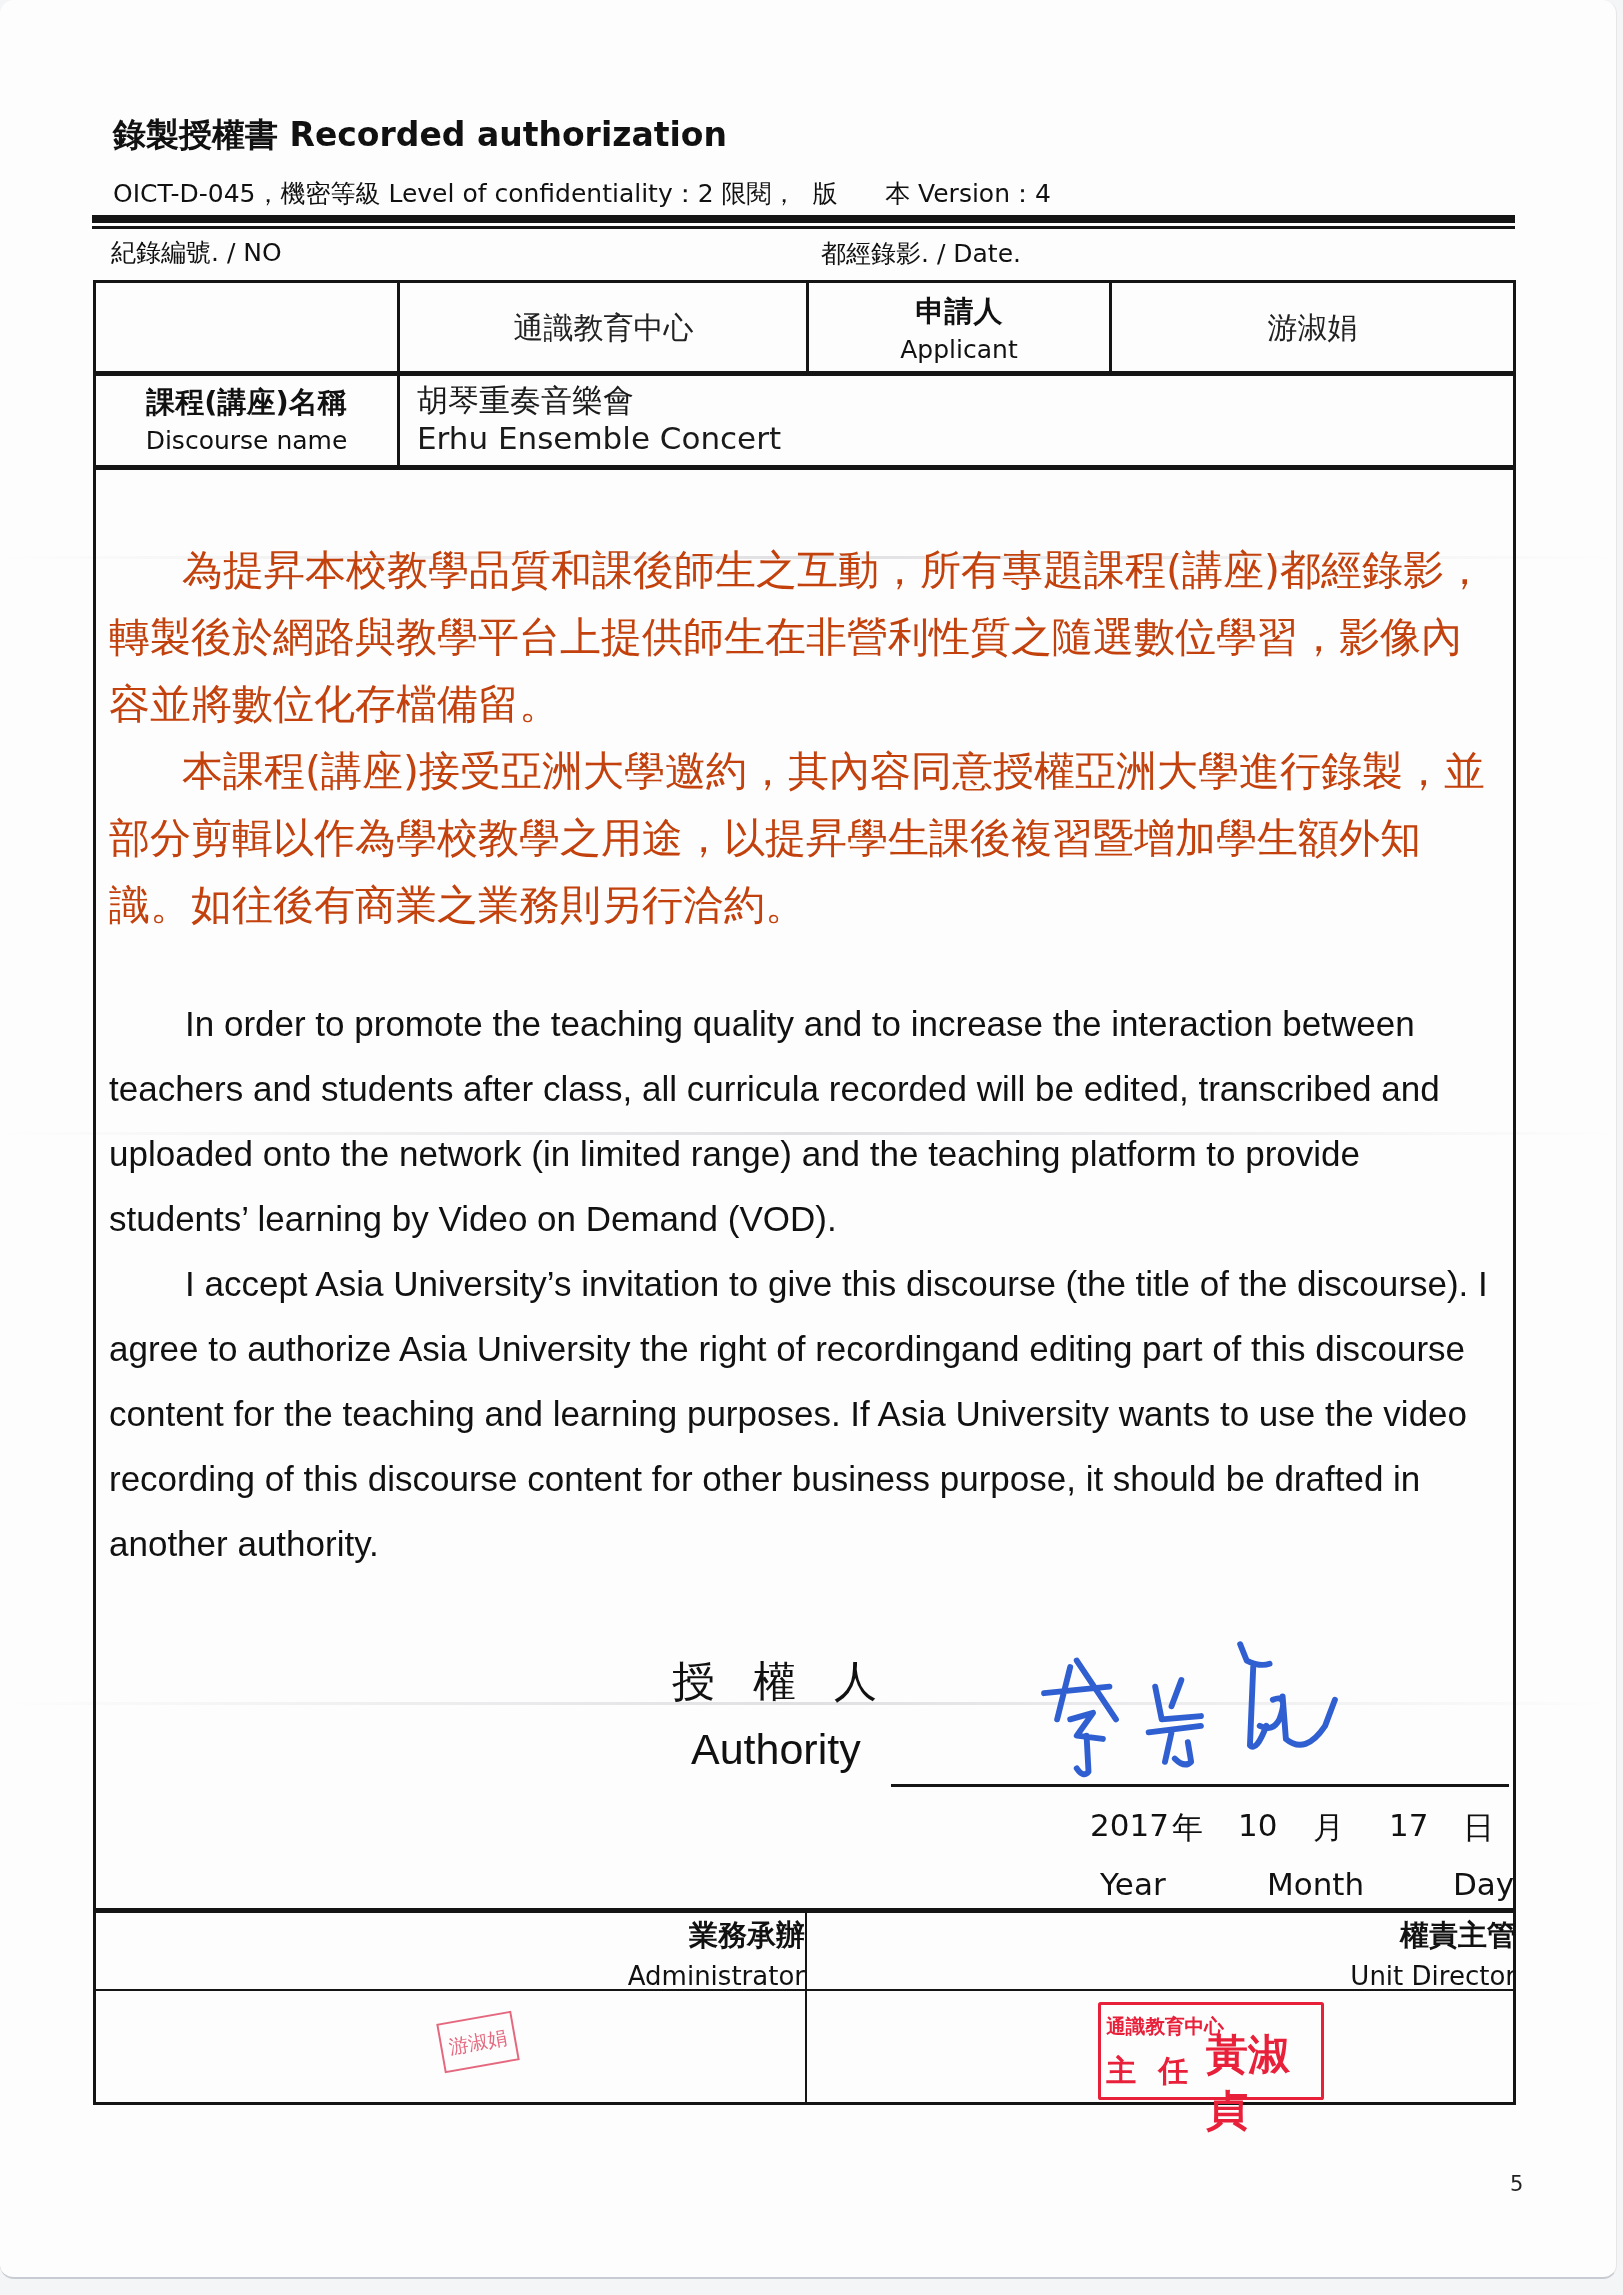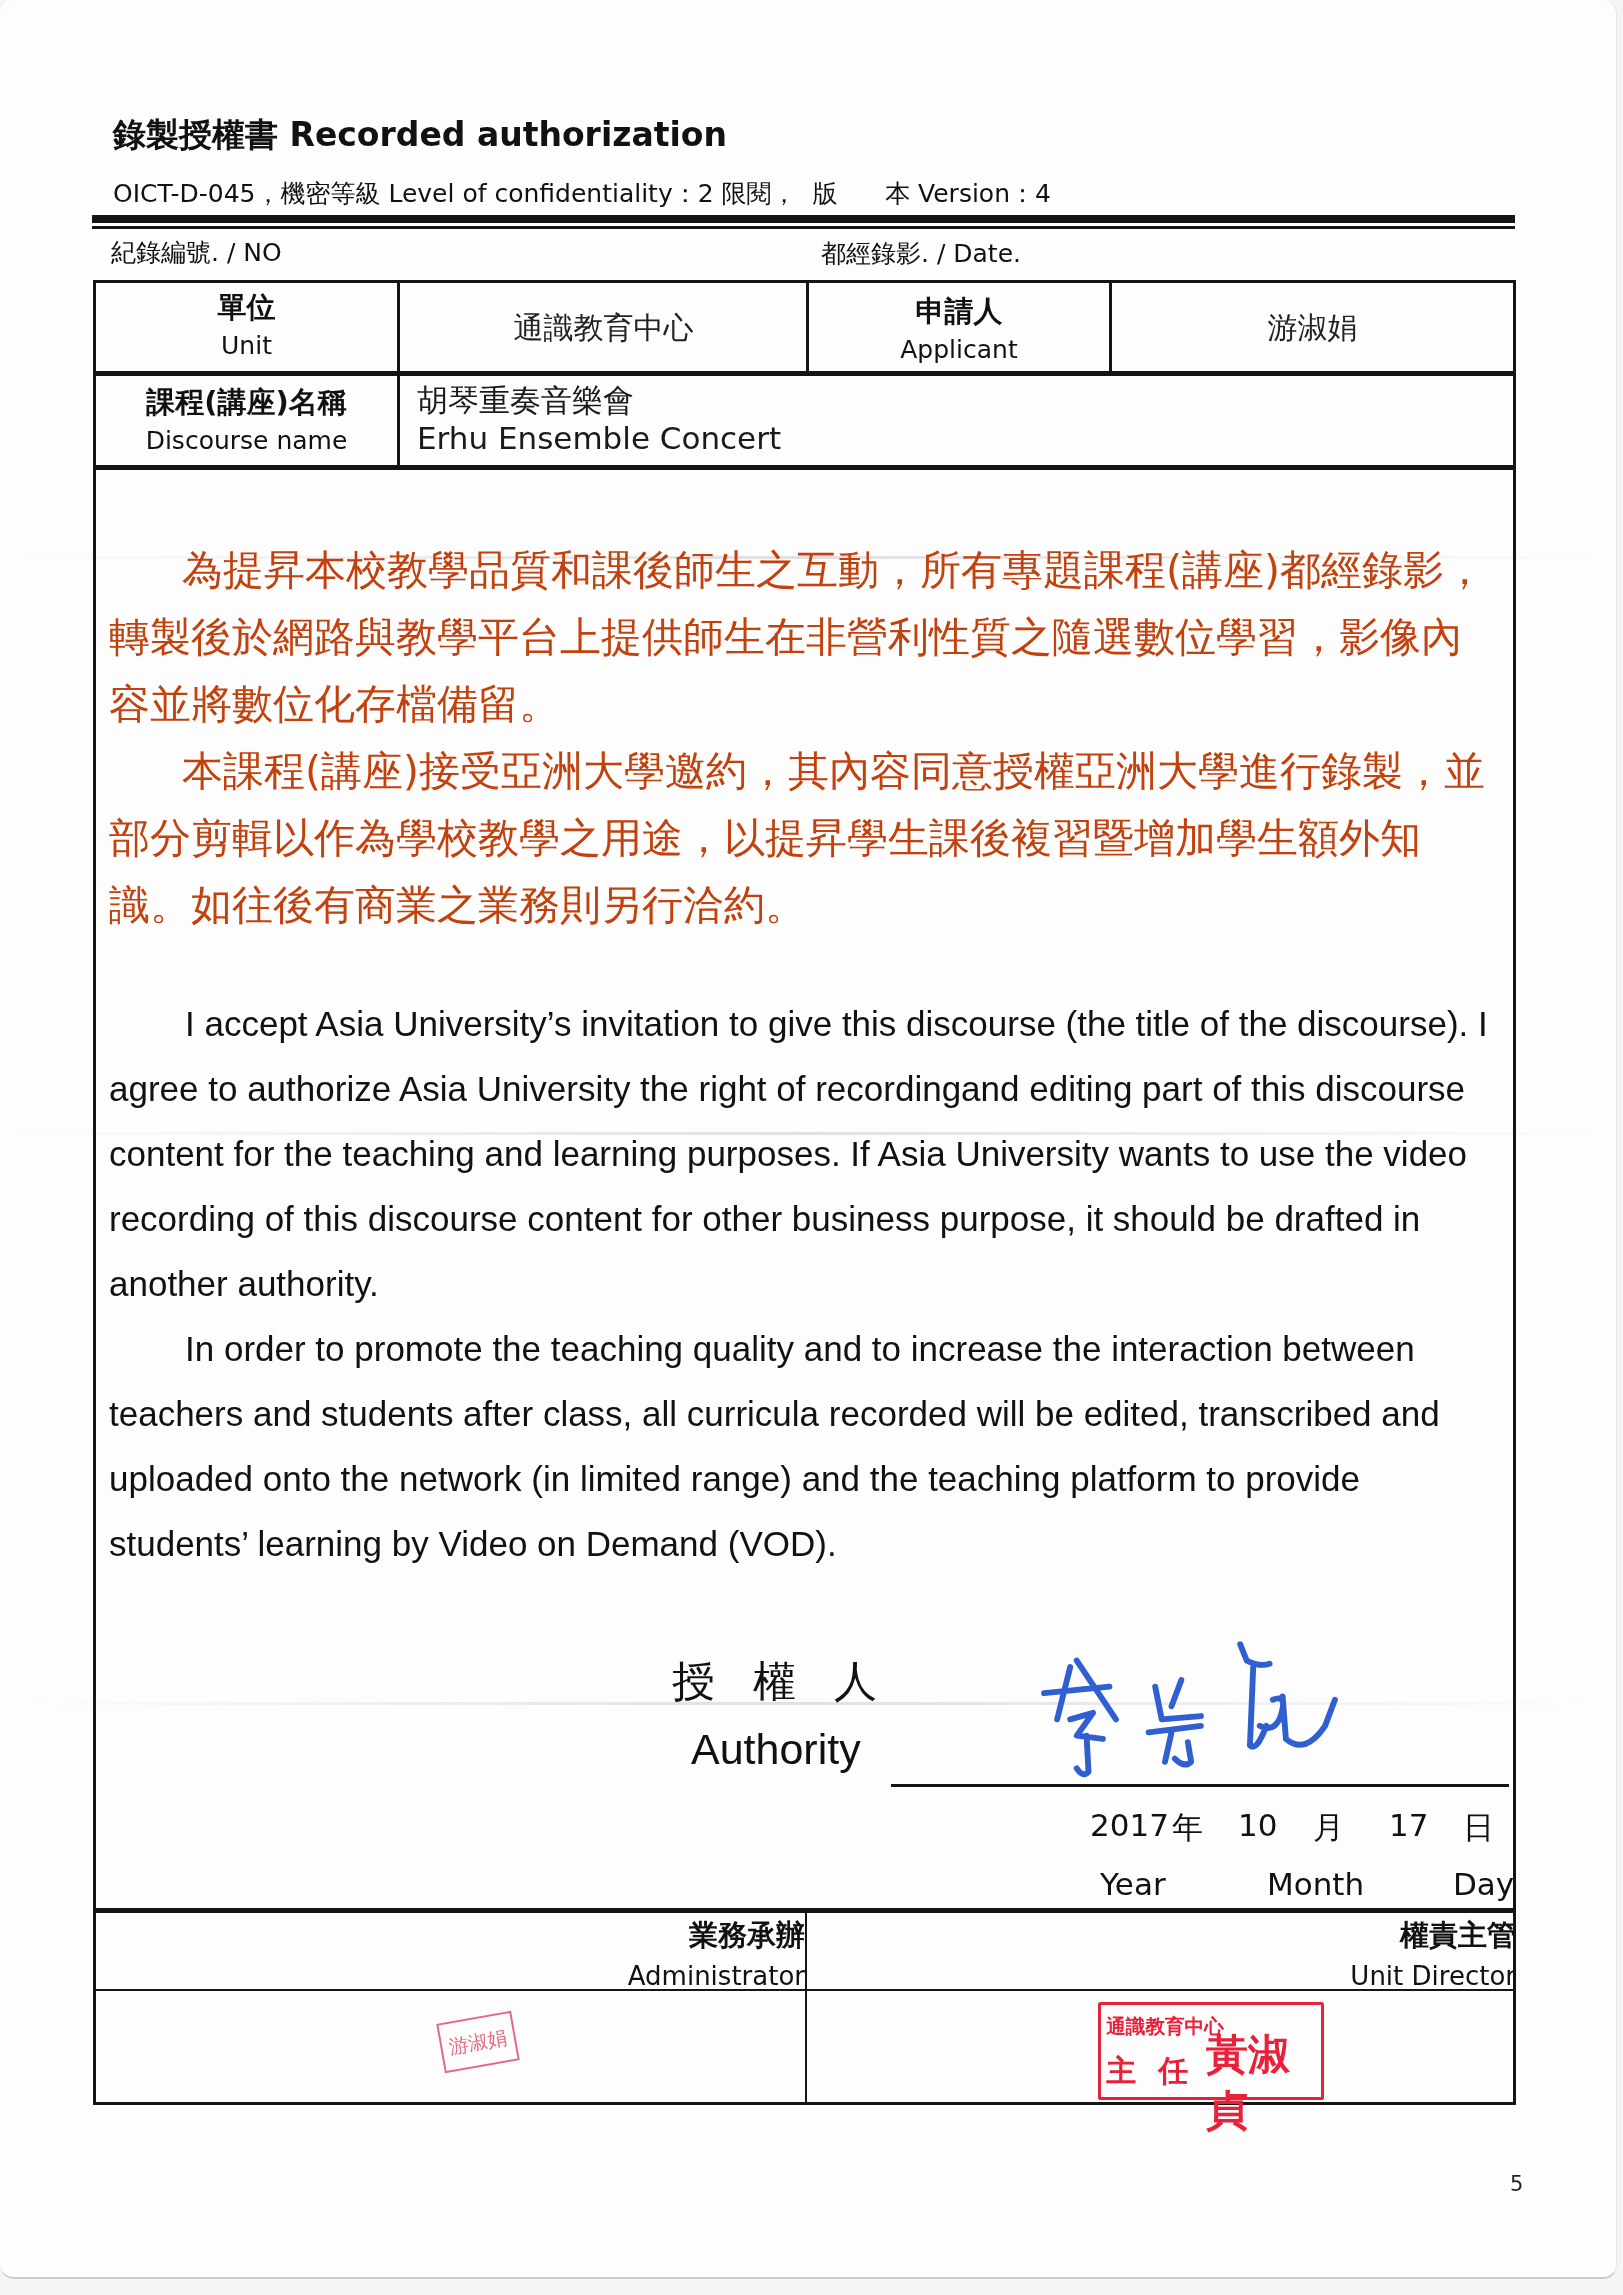--- a/index.html
+++ b/index.html
@@ -110,24 +110,20 @@
     <div class="hline" style="top:88px;height:5.2px"></div>
     <div class="hline" style="top:182px;height:5.2px"></div>
     <div class="hline" style="top:1625px;height:5.2px"></div>
     <div class="hline" style="top:1706px;height:2px"></div>
 
     <div class="vline" style="left:301px;top:0;height:183px;width:2.6px"></div>
     <div class="vline" style="left:710px;top:0;height:89px;width:2.6px"></div>
     <div class="vline" style="left:1013px;top:0;height:89px;width:2.6px"></div>
     <div class="vline" style="left:709px;top:1628px;height:191px;width:2px"></div>
 
-    <div class="cell-label" style="left:0;top:2.6px;width:301px">
-      <div class="zh">單位</div>
-      <div>Unit</div>
-    </div>
     <div class="cell-value" style="left:304px;top:25px;width:407px">通識教育中心</div>
     <div class="cell-label" style="left:713px;top:6.5px;width:300px">
       <div class="zh">申請人</div>
       <div>Applicant</div>
     </div>
     <div class="cell-value" style="left:1015px;top:25px;width:403px">游淑娟</div>
 
     <div class="cell-label" style="left:0;top:98px;width:301px">
       <div class="zh">課程(講座)名稱</div>
       <div>Discourse name</div>
@@ -136,22 +132,22 @@
       <div>胡琴重奏音樂會</div>
       <div>Erhu Ensemble Concert</div>
     </div>
 
     <div class="para-zh" style="top:254px">
       <p>為提昇本校教學品質和課後師生之互動，所有專題課程(講座)都經錄影，轉製後於網路與教學平台上提供師生在非營利性質之隨選數位學習，影像內容並將數位化存檔備留。</p>
       <p>本課程(講座)接受亞洲大學邀約，其內容同意授權亞洲大學進行錄製，並部分剪輯以作為學校教學之用途，以提昇學生課後複習暨增加學生額外知識。如往後有商業之業務則另行洽約。</p>
     </div>
 
     <div class="para-en" style="top:708px">
+      <p>In order to promote the teaching quality and to increase the interaction between teachers and students after class, all curricula recorded will be edited, transcribed and uploaded onto the network (in limited range) and the teaching platform to provide students’ learning by Video on Demand (VOD).</p>
       <p>I accept Asia University’s invitation to give this discourse (the title of the discourse). I agree to authorize Asia University the right of recordingand editing part of this discourse content for the teaching and learning purposes. If Asia University wants to use the video recording of this discourse content for other business purpose, it should be drafted in another authority.</p>
-      <p>In order to promote the teaching quality and to increase the interaction between teachers and students after class, all curricula recorded will be edited, transcribed and uploaded onto the network (in limited range) and the teaching platform to provide students’ learning by Video on Demand (VOD).</p>
     </div>
 
     <div class="auth-zh">授權人</div>
     <div class="auth-en">Authority</div>
     <div class="auth-line"></div>
     <svg class="signature" viewBox="0 0 560 250">
       <g fill="none" stroke="#2f5fd0" stroke-width="9" stroke-linecap="round" stroke-linejoin="round">
         <path d="M60 70 L40 150 M20 110 L120 100 M70 60 L130 150 M60 150 L95 140 L70 175 L110 180 M85 175 L88 230 Q80 240 70 225"></path>
         <path d="M190 100 L200 150 L260 145 M215 130 L230 90 M180 170 L260 160 M215 170 L205 215 M240 185 L245 215 Q235 225 220 210"></path>
         <path d="M320 35 L330 60 Q350 70 365 65 M340 70 L335 190 Q345 200 360 160 M370 120 Q395 110 380 150 Q370 170 350 160 M385 115 L390 180 Q420 205 450 160 L465 120"></path>

